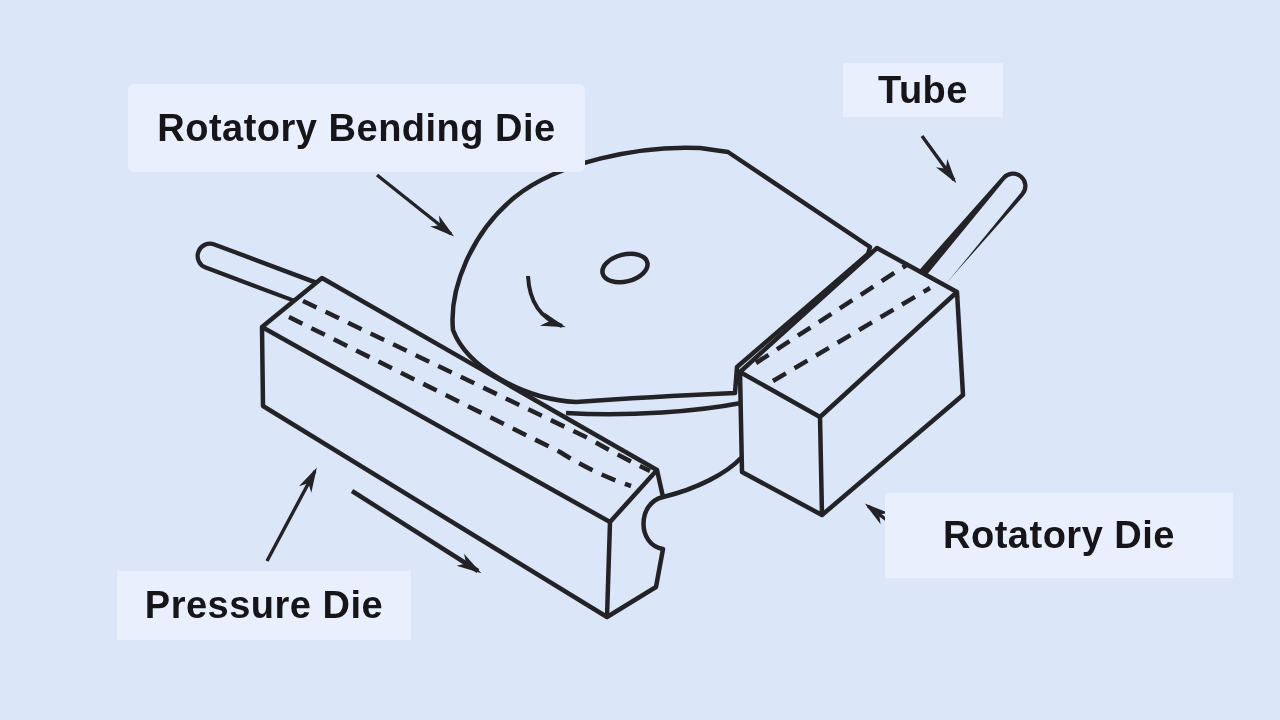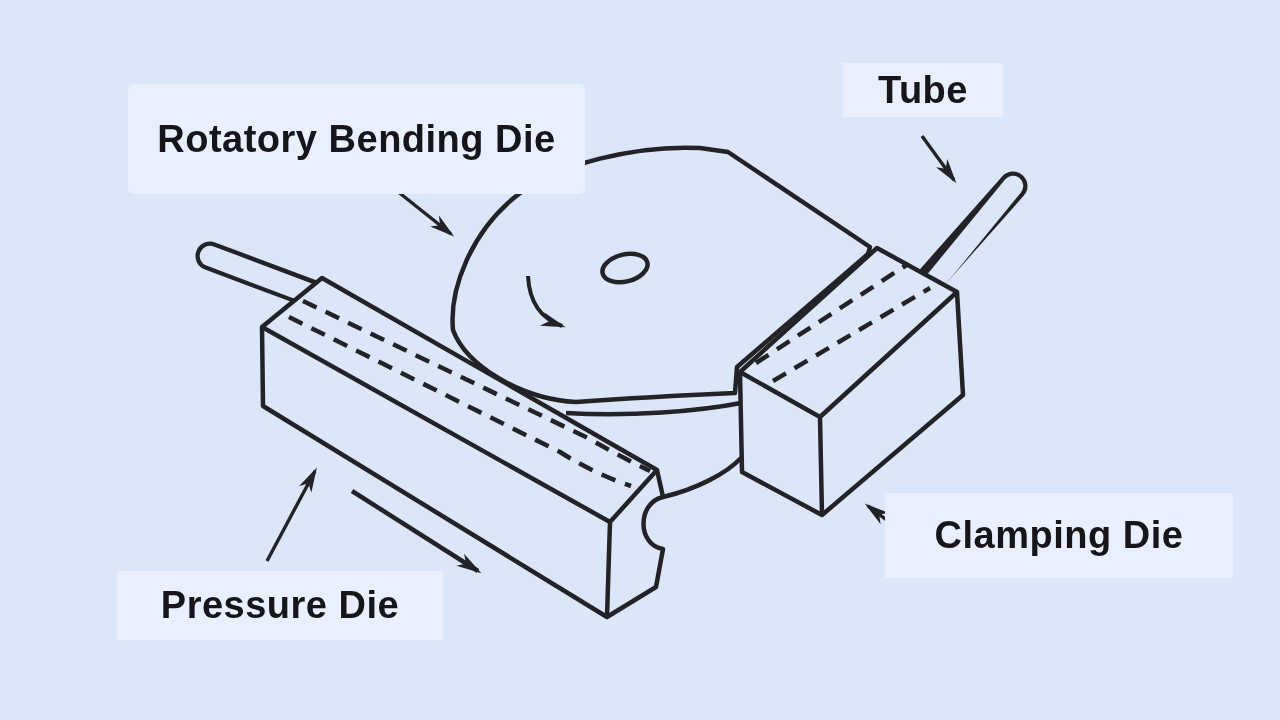--- a/index.html
+++ b/index.html
@@ -20,23 +20,23 @@
     display: flex;
     align-items: center;
     justify-content: center;
     font-weight: 700;
     font-size: 38px;
     letter-spacing: 0.5px;
     color: #15151a;
     background: #e9effc;
     white-space: nowrap;
   }
-  #lbl-rotary   { left: 128px; top: 84px;  width: 457px; height: 110px; border-radius: 6px; }
+  #lbl-rotary   { left: 128px; top: 84px;  width: 457px; height: 88px; border-radius: 6px; }
   #lbl-tube     { left: 843px; top: 63px;  width: 160px; height: 54px; }
-  #lbl-pressure { left: 117px; top: 571px; width: 326px; height: 69px; text-align: center; }
+  #lbl-pressure { left: 117px; top: 571px; width: 294px; height: 69px; text-align: center; }
   #lbl-clamping { left: 885px; top: 493px; width: 348px; height: 85px; }
 
   .ink     { stroke: #232327; fill: none; stroke-width: 4.5; stroke-linejoin: round; }
   .fillbg  { fill: #dbe7f8; }
   .dashed  { stroke-dasharray: 15 10; }
   .thin    { stroke-width: 3.4; }
   .tube-outer { stroke: #232327; stroke-width: 29; stroke-linecap: round; fill: none; }
   .tube-inner { stroke: #dbe7f8; stroke-width: 20.5; stroke-linecap: round; fill: none; }
 </style>
 </head>
@@ -87,13 +87,13 @@
   <path class="ink thin" d="M 267,561 L 315,471" marker-end="url(#ah)"></path>
   <path class="ink thin" d="M 892,524 L 868,506" marker-end="url(#ah)"></path>
 </svg>
 
 <div class="label" id="lbl-rotary">Rotatory Bending Die</div>
 
 <div class="label" id="lbl-tube">Tube</div>
 
 <div class="label" id="lbl-pressure">Pressure Die</div>
 
-<div class="label" id="lbl-clamping">Clamping Die</div>
+<div class="label" id="lbl-clamping">Rotatory Die</div>
 
 </body></html>

